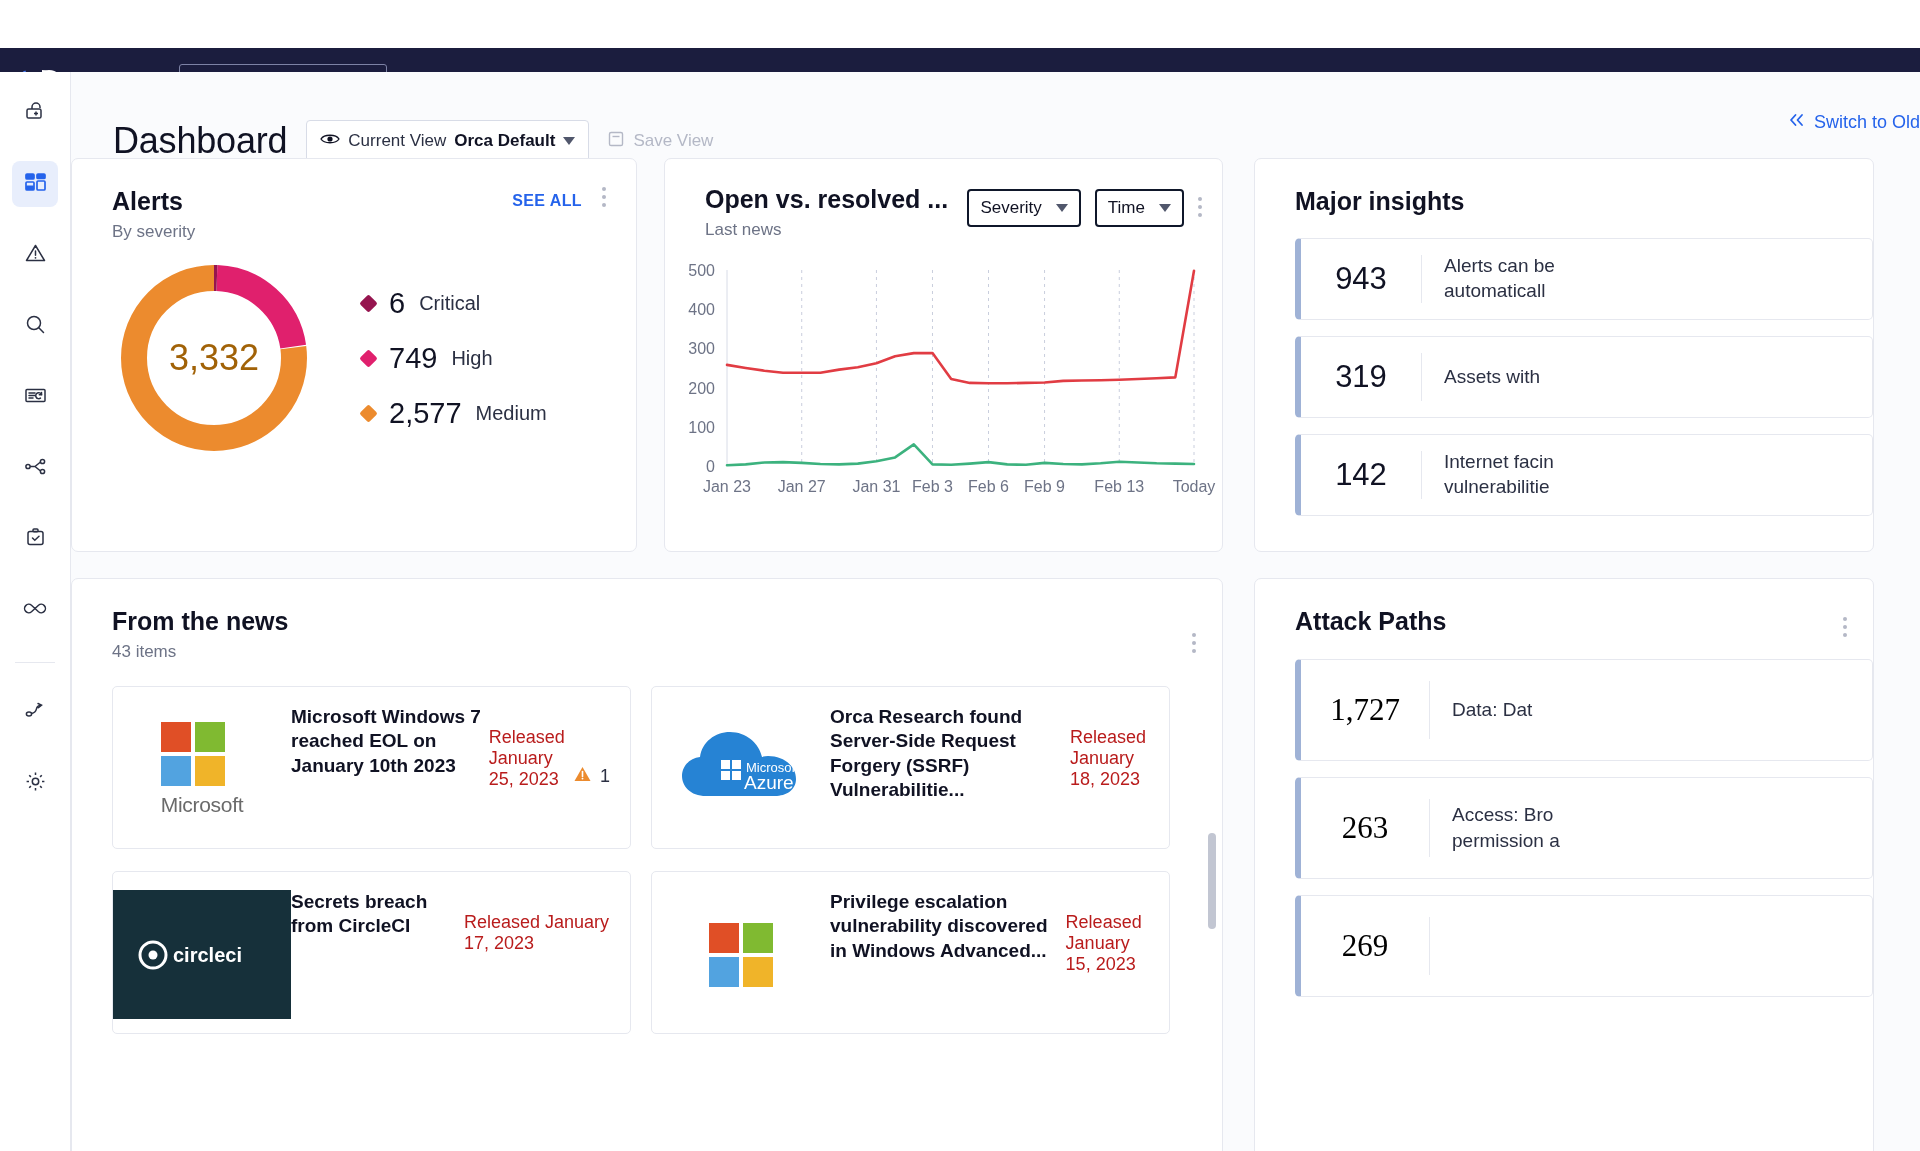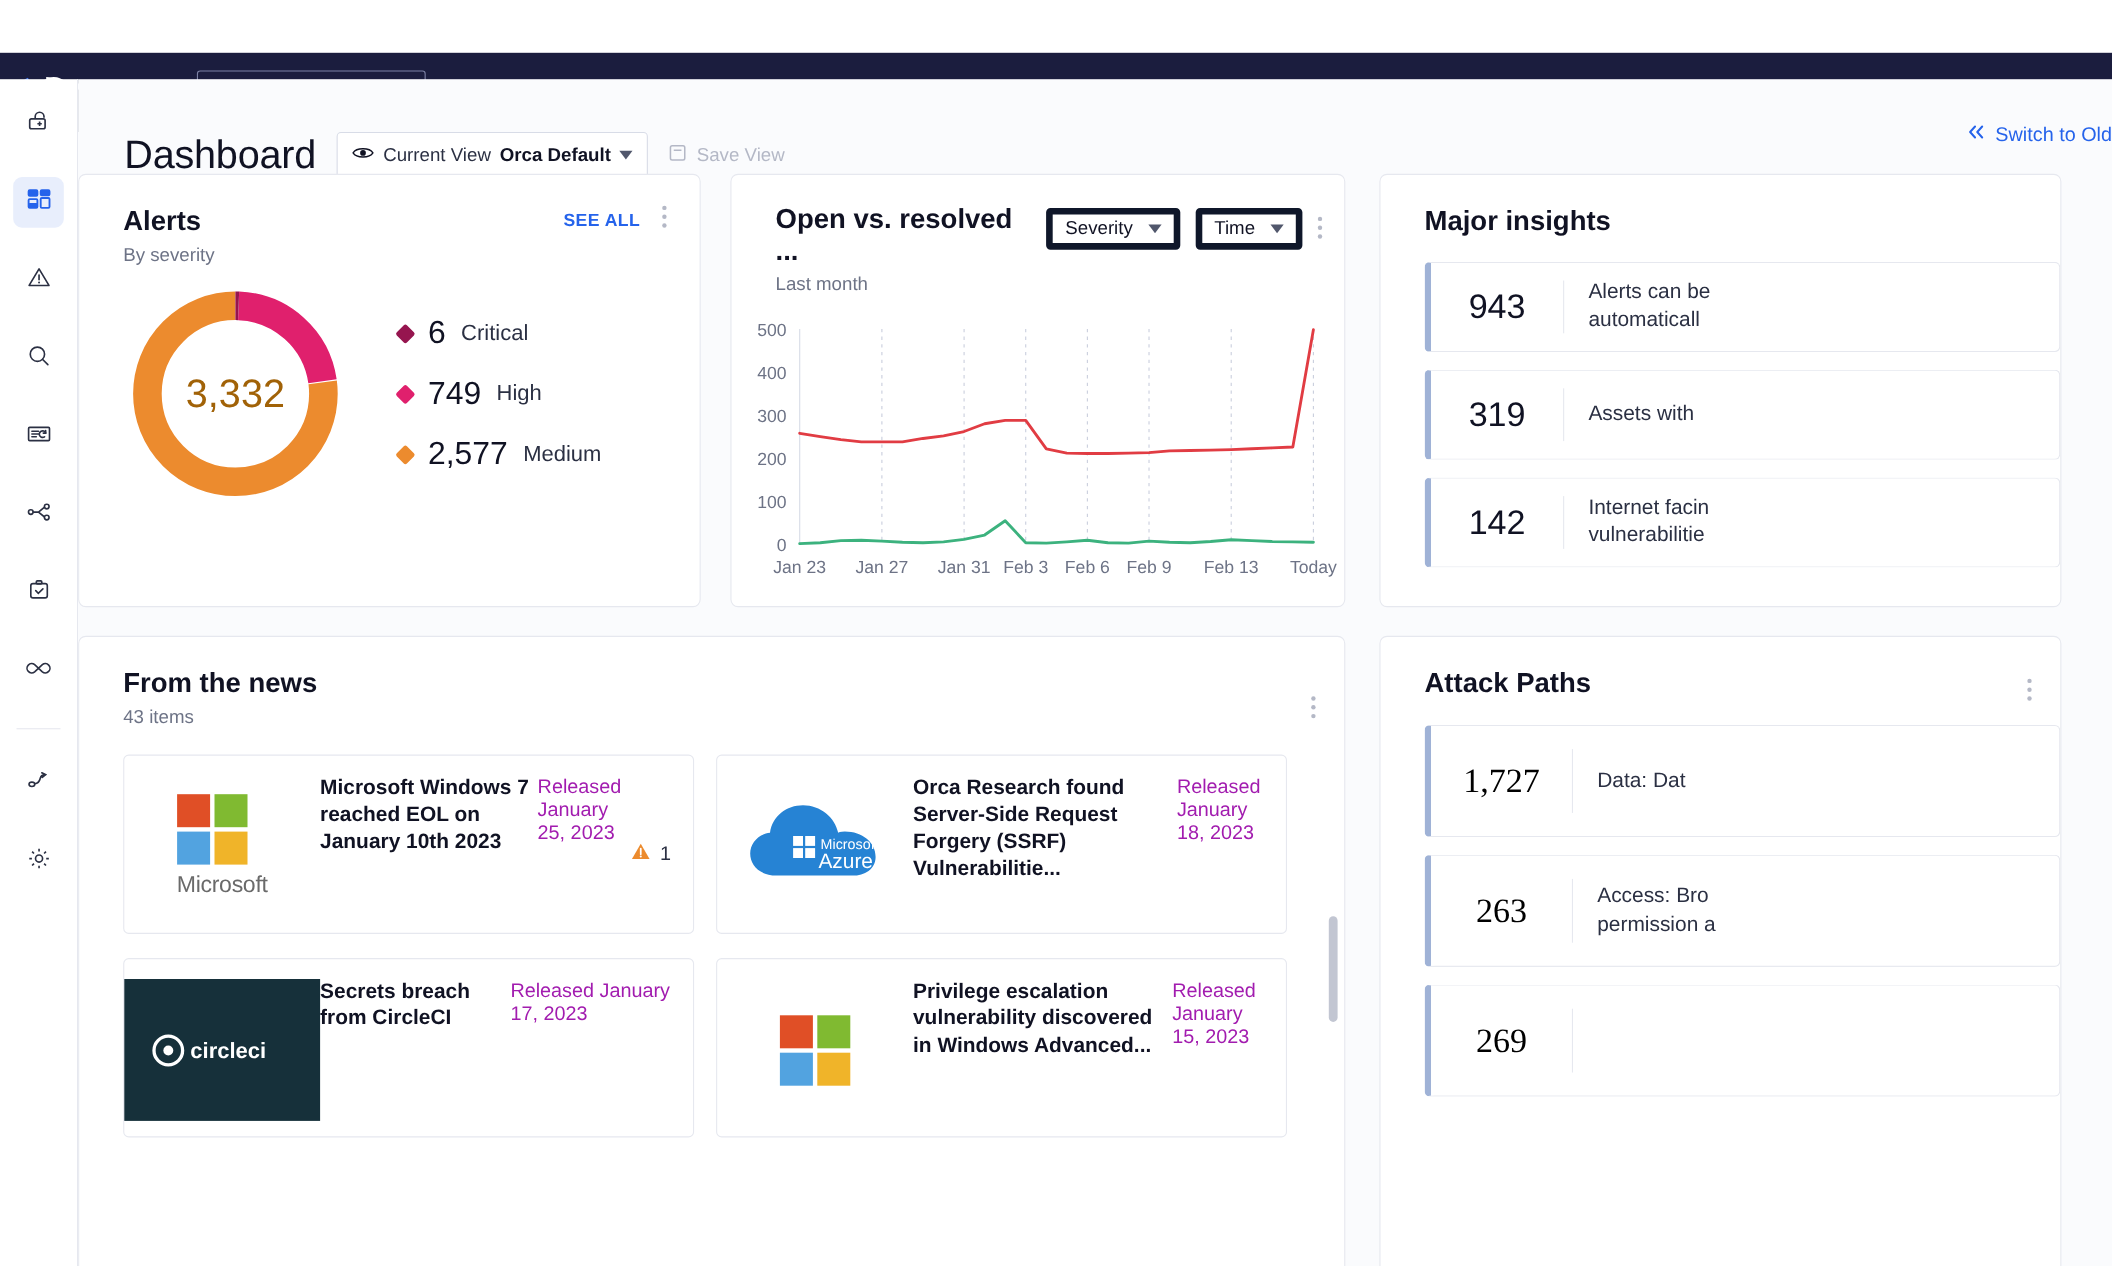--- a/index.html
+++ b/index.html
@@ -149,21 +149,21 @@
   .leg { display: flex; align-items: center; gap: 14px; }
   .leg .dia { width: 13px; height: 13px; transform: rotate(45deg); border-radius: 2px; }
   .leg .num { font-size: 29px; color: #101223; }
   .leg .lab { font-size: 20px; color: #2b3043; }
 
   
   #ovr-card { left: 593px; top: 0; width: 559px; height: 394px; }
   #ovr-card .hd { padding: 26px 20px 0 40px; display: flex; align-items: flex-start; gap: 14px; }
   #ovr-card .hd .txt { flex: 1; min-width: 0; }
   .mini-select {
-    height: 38px; border: 6px solid #0f172a; border-radius: 4px;
+    height: 38px; border: 2px solid #0f172a; border-radius: 4px;
     background: #fff; display: flex; align-items: center;
     padding: 0 11px; gap: 14px; font-size: 17px; color: #101223;
     cursor: pointer; margin-top: 4px;
   }
   .chart-area { position: relative; margin: 18px 0 0 0; height: 250px; }
 
   
   #insights-card { left: 1183px; top: 0; width: 620px; height: 394px; }
   #insights-card .hd { padding: 28px 0 0 40px; }
   .insight-list { padding: 22px 0 0 40px; display: flex; flex-direction: column; gap: 16px;}
@@ -184,21 +184,21 @@
     padding: 24px 0 0 40px;
     display: grid; grid-template-columns: 519px 519px; gap: 22px 20px;
   }
   .news-item {
     border: 1px solid #e6e8ef; border-radius: 5px; background: #fff;
     height: 163px; display: flex; align-items: stretch; padding: 18px 20px 14px 0;
   }
   .news-logo { width: 178px; display: flex; align-items: center; justify-content: center; }
   .news-body { flex: 1; display: flex; flex-direction: row; }
   .news-title { font-size: 19px; font-weight: 700; color: #101223; line-height: 1.28; }
-  .news-date { font-size: 18px; color: #a21caf; margin-top: 0; }
+  .news-date { font-size: 18px; color: #b91c1c; margin-top: 22px; }
   .news-rule { height: 1px; background: #e6e8ef; margin-top: 14px; }
   .news-badge { display: flex; align-items: center; gap: 9px; margin-top: 14px; font-size: 18px; color: #2b3043; }
 
   
   #attack-card { left: 1183px; top: 420px; width: 620px; height: 660px; }
   #attack-card .hd { padding: 28px 26px 0 40px; display: flex; align-items: flex-start;}
   #attack-card .hd .txt { flex:1; }
   .attack-list { padding: 22px 0 0 40px; display: flex; flex-direction: column; gap: 16px;}
   .attack {
     height: 102px; border: 1px solid #e6e8ef; border-radius: 5px;
@@ -443,21 +443,21 @@
             <span class="lab">Medium</span>
           </div>
         </div>
       </div>
     </div>
 
     <div class="card" id="ovr-card">
       <div class="hd">
         <div class="txt">
           <div class="card-title">Open vs. resolved ...</div>
-          <div class="card-sub">Last month</div>
+          <div class="card-sub">Last news</div>
         </div>
         <div class="mini-select">
           <span>Severity</span>
           <span class="caret-d"></span>
         </div>
         <div class="mini-select">
           <span>Time</span>
           <span class="caret-d"></span>
         </div>
         <div class="kebab" style="margin-top:12px">

